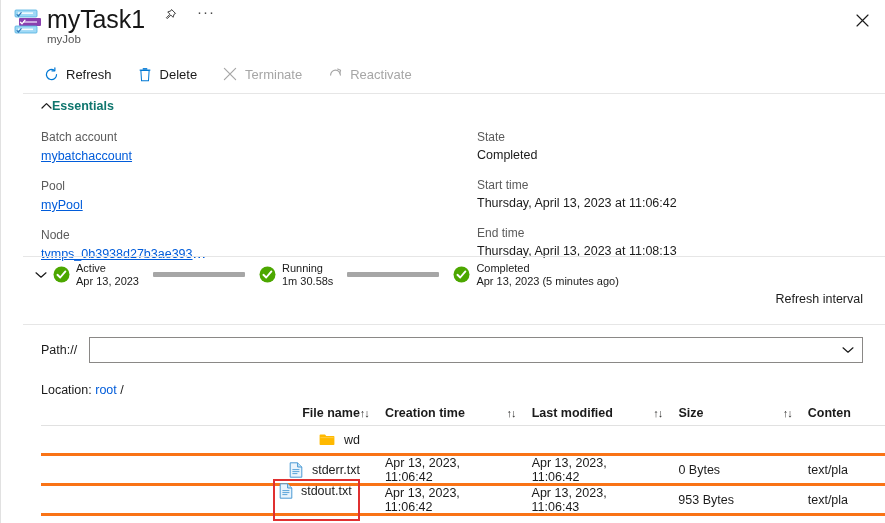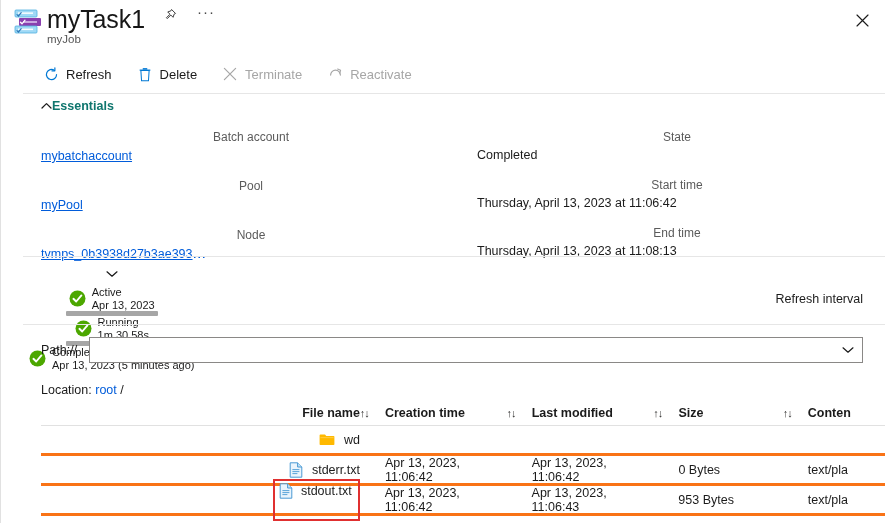--- a/index.html
+++ b/index.html
@@ -71,36 +71,36 @@
   
   .essentials-hdr {
     position: absolute; left: 40px; top: 99px;
     display: flex; align-items: center; 
     font-size: 12.5px; font-weight: 600; color: #0f766e; cursor: pointer;
   }
   .ess-grid { position: absolute; top: 129px; left: 0; right: 0; }
   .ess-col-l { position: absolute; left: 40px; top: 0; width: 420px; }
   .ess-col-r { position: absolute; left: 476px; top: 0; width: 400px; }
   .ess-item { margin-bottom: 13px; }
-  .ess-label { font-size: 12px; color: #5b5b5b; line-height: 17px; text-align: center; }
+  .ess-label { font-size: 12px; color: #5b5b5b; line-height: 17px; }
   .ess-value { font-size: 12.5px; color: #1b1b1b; line-height: 18px; }
   .ess-link {
     font-size: 12.5px; color: #015cda; text-decoration: underline;
     line-height: 18px; cursor: pointer; display:inline-block;
   }
   .ell { color:#015cda; text-decoration:none; }
 
   
   .tl-rule {
     position: absolute; left: 22px; right: 0; top: 256px;
     height: 1px; background: #e6e6e6;
   }
   .timeline {
     position: absolute; left: 28px; top: 262px;
-    display: flex; align-items: center; flex-direction: column;
+    display: flex; align-items: center;
   }
   .tl-chevron { width: 24px; height: 24px; display:flex;align-items:center;justify-content:center; cursor:pointer; }
   .tl-stage { display: flex; align-items: center; gap: 6px; }
   .tl-check { width: 17px; height: 17px; flex: 0 0 auto; }
   .tl-txt { line-height: 12.5px; }
   .tl-name { font-size: 11px; color: #1b1b1b; display:block; }
   .tl-sub { font-size: 11px; color: #1b1b1b; display:block; }
   .tl-bar {
     width: 92px; height: 5px; background: #a6a6a6;
     margin: 0 14px; border-radius: 1px;

